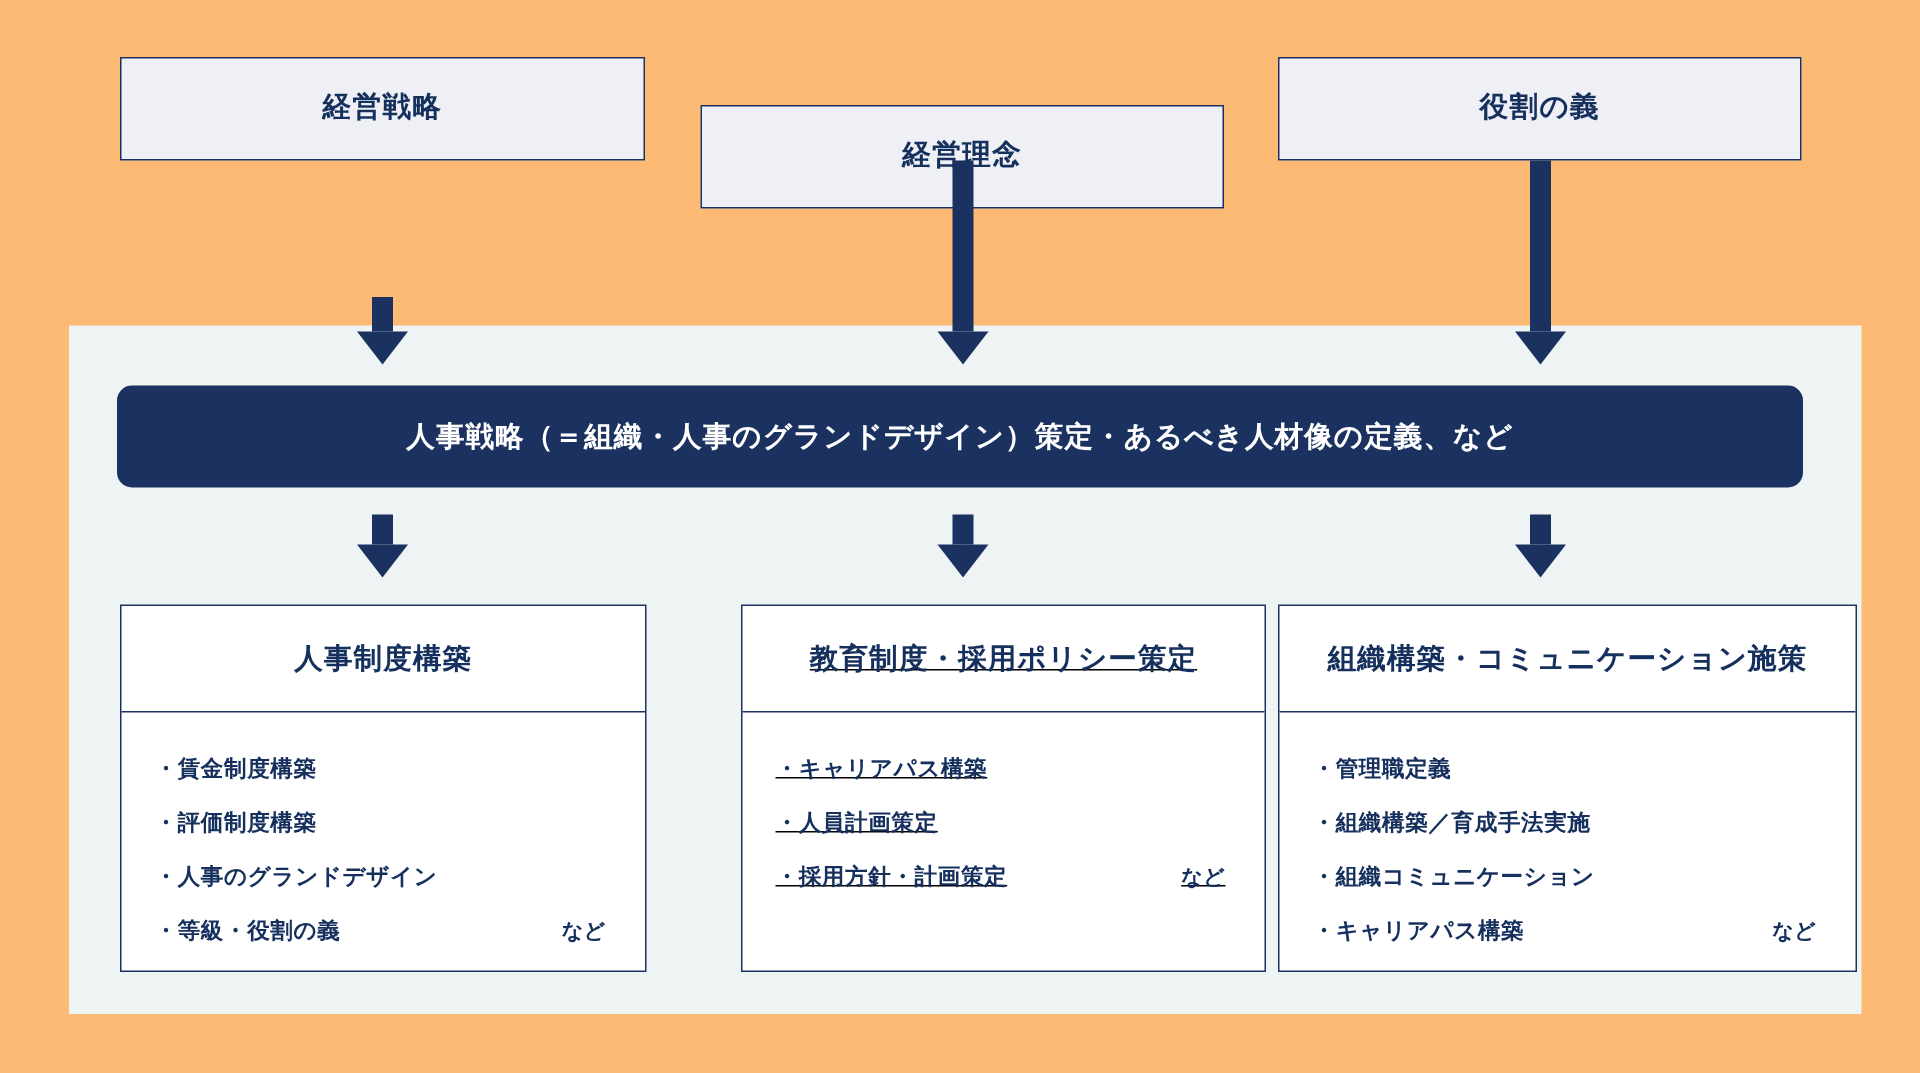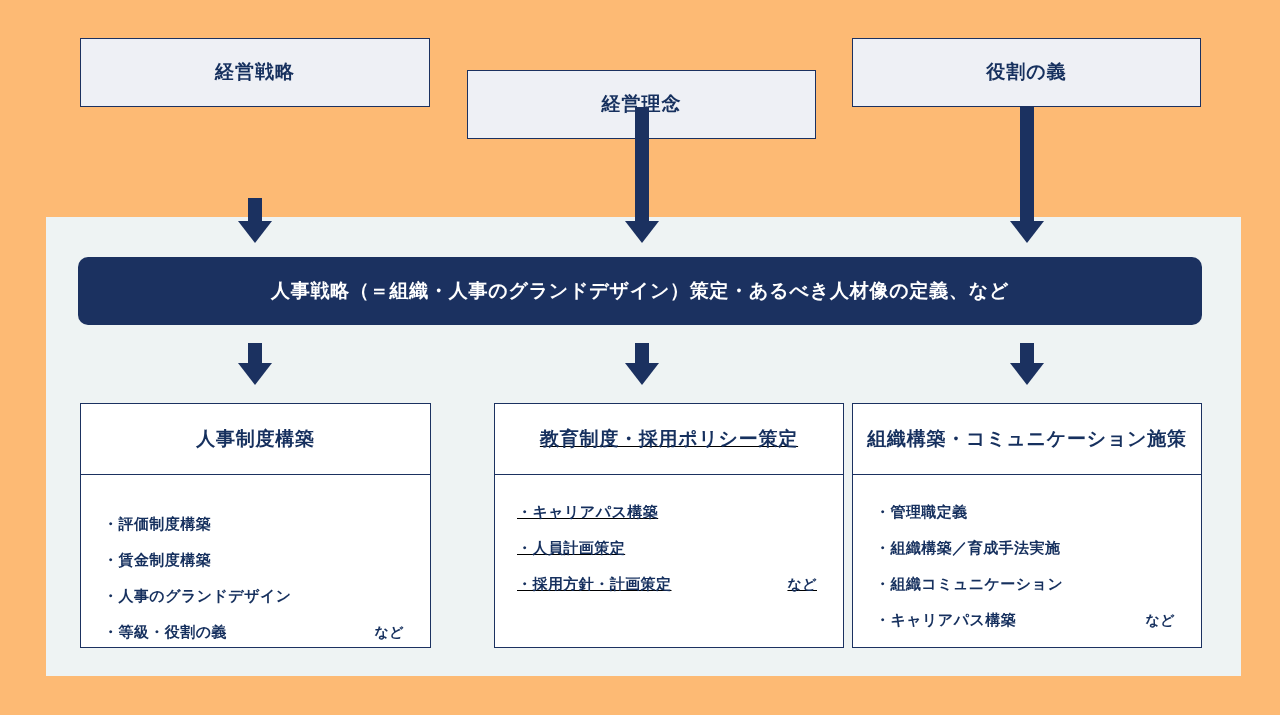--- a/index.html
+++ b/index.html
@@ -113,23 +113,23 @@
   .card {
     position: absolute;
     box-sizing: border-box;
     top: 403px;
     height: 245px;
     background: #ffffff;
     border: 1.5px solid #1b3160;
     display: flex;
     flex-direction: column;
   }
-  #card-hr-system     { left: 80px;  width: 351px; gap: 12px; }
+  #card-hr-system     { left: 80px;  width: 351px; }
   #card-education     { left: 494px; width: 350px; text-decoration: underline; }
-  #card-organization  { left: 852px; width: 350px; text-align: right; }
+  #card-organization  { left: 852px; width: 386px; text-align: right; }
 
   .card-head {
     height: 70px;
     flex: 0 0 70px;
     border-bottom: 1.5px solid #1b3160;
     display: flex;
     align-items: center;
     justify-content: center;
     color: #16305e;
     font-weight: 700;
@@ -207,25 +207,25 @@
   </div>
   <div class="arrow" id="arrow-banner-to-c3">
     <div class="stem" style="height:20px"></div>
     <div class="head" style="top:20px"></div>
   </div>
 
   <div class="card" id="card-hr-system">
     <div class="card-head">人事制度構築</div>
     <div class="card-body">
       <div class="card-item">
+        <span>・賃金制度構築</span>
+
+      </div>
+      <div class="card-item">
         <span>・評価制度構築</span>
-
-      </div>
-      <div class="card-item">
-        <span>・賃金制度構築</span>
 
       </div>
       <div class="card-item">
         <span>・人事のグランドデザイン</span>
 
       </div>
       <div class="card-item">
         <span>・等級・役割の義</span>
         <span class="etc">など</span>
       </div>

